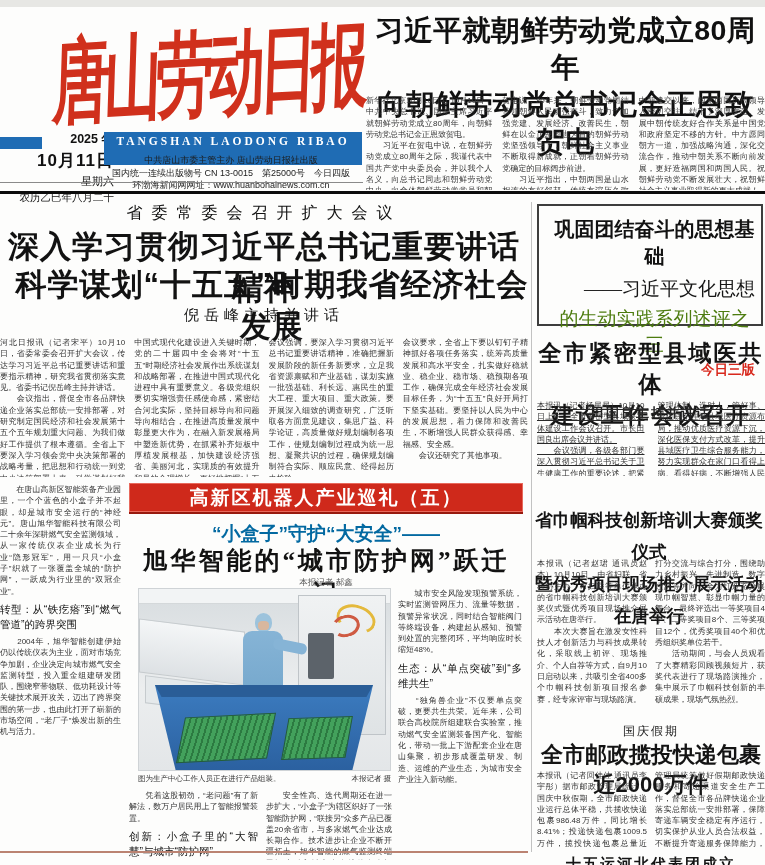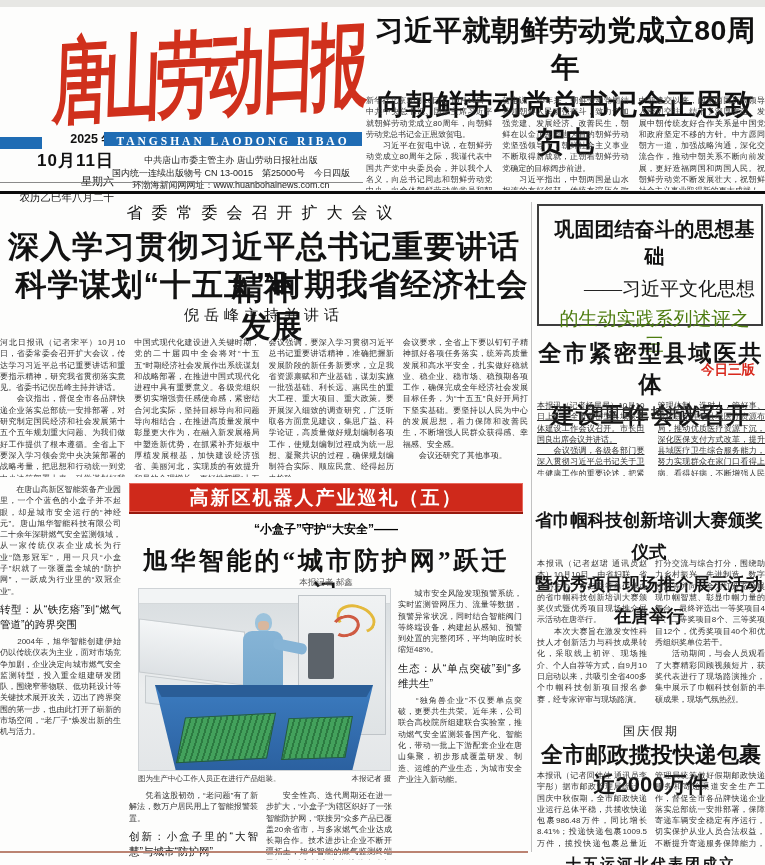--- a/index.html
+++ b/index.html
@@ -14,21 +14,21 @@
   
   .logo{left:48px;top:16px;width:320px;height:116px;display:flex;align-items:center;justify-content:center;}
   .logo-text{font-family:"DejaVu Serif",serif;font-weight:bold;color:#d0301c;font-size:62px;
              letter-spacing:-6px;transform:scale(.92,1.5) skewX(-5deg) rotate(-2deg);white-space:nowrap;}
   .datebox{left:14px;top:131px;width:100px;text-align:right;color:#111;}
   .datebox .yr{font-size:12.5px;font-weight:bold;}
   .datebox .dy{font-size:17px;font-weight:bold;margin-top:1px;letter-spacing:1px;}
   .datebox .wk{font-size:11px;margin-top:2px;}
   .datebox .lu{font-size:10.5px;margin-top:2px;white-space:nowrap;}
   .bluebar-left{left:0;top:137px;width:42px;height:12px;background:#1f6cb4;}
-  .bluebar{left:104px;top:132px;width:258px;height:14px;background:#1f6cb4;color:#fff;
+  .bluebar{left:104px;top:132px;width:258px;height:33px;background:#1f6cb4;color:#fff;
            font-family:"Liberation Serif",serif;font-weight:bold;font-size:11.5px;letter-spacing:3px;
            line-height:19px;text-align:center;}
   .mast-info{left:92px;top:154px;width:278px;text-align:center;font-size:9px;line-height:12.5px;color:#1c1c1c;}
   .rule-thin{left:0;top:182px;width:363px;height:1px;background:#8a8a8a;}
   .rule-thick{left:0;top:191px;width:765px;height:3px;background:#0c0c0c;}
 
   
   .tr-title{left:366px;top:12px;width:399px;text-align:center;font-weight:bold;color:#101010;
             font-size:28.5px;line-height:37px;letter-spacing:0.5px;}
   .tr-cols{left:366px;top:95px;width:399px;height:95px;display:flex;gap:10px;overflow:hidden;}
@@ -63,21 +63,21 @@
   .post-k{left:537px;top:723px;width:228px;text-align:center;font-weight:normal;font-size:12px;letter-spacing:2px;color:#1a1a1a;}
   .post-t{left:537px;top:740px;width:228px;text-align:center;font-weight:bold;font-size:22px;letter-spacing:0px;color:#141414;}
   .post-body{left:537px;top:770px;width:228px;height:78px;display:flex;gap:8px;overflow:hidden;}
   .sb-bottom{left:537px;top:855px;width:228px;text-align:center;font-weight:bold;font-size:15px;letter-spacing:2px;color:#141414;}
 
   
   .ft-leftcol{left:0;top:484px;width:121px;height:378px;overflow:hidden;}
   .subhead{font-weight:normal;font-size:10.5px;line-height:15px;margin:5px 0 4px 0;color:#111;text-align:justify;}
   .banner{left:129px;top:483px;width:394px;height:29px;background:#cf291b;box-shadow:0 2px 0 #97190e, inset 0 0 0 1px #e8695c;
           color:#fff;font-weight:bold;font-size:19px;letter-spacing:2px;line-height:29px;text-align:center;}
-  .ft-shoulder{left:129px;top:521px;width:394px;text-align:center;font-weight:bold;font-size:12px;color:#000000;}
+  .ft-shoulder{left:129px;top:521px;width:394px;text-align:center;font-weight:bold;font-size:19px;color:#0369a1;}
   .ft-title{left:129px;top:544px;width:394px;text-align:center;font-family:"Liberation Serif",serif;
             font-weight:bold;font-size:25px;letter-spacing:3px;color:#121212;}
   .ft-byline{left:129px;top:577px;width:394px;text-align:center;font-size:8.5px;color:#555;}
   .photo{left:138px;top:588px;width:253px;height:183px;background:linear-gradient(#d7dcdf,#eceeef 55%,#e3e6e8);
          overflow:hidden;border:1px solid #cfd3d6;box-sizing:border-box;}
   .cap-row{left:138px;top:774px;width:253px;display:flex;justify-content:space-between;font-size:7.5px;color:#333;}
   .ft-rightcol{left:398px;top:588px;width:124px;height:274px;overflow:hidden;}
   .ft-b1{left:129px;top:790px;width:129px;height:70px;overflow:hidden;}
   .ft-b2{left:266px;top:790px;width:126px;height:70px;overflow:hidden;}
   .ft-rule{left:0;top:851px;width:528px;height:2px;background:#bb8372;}

